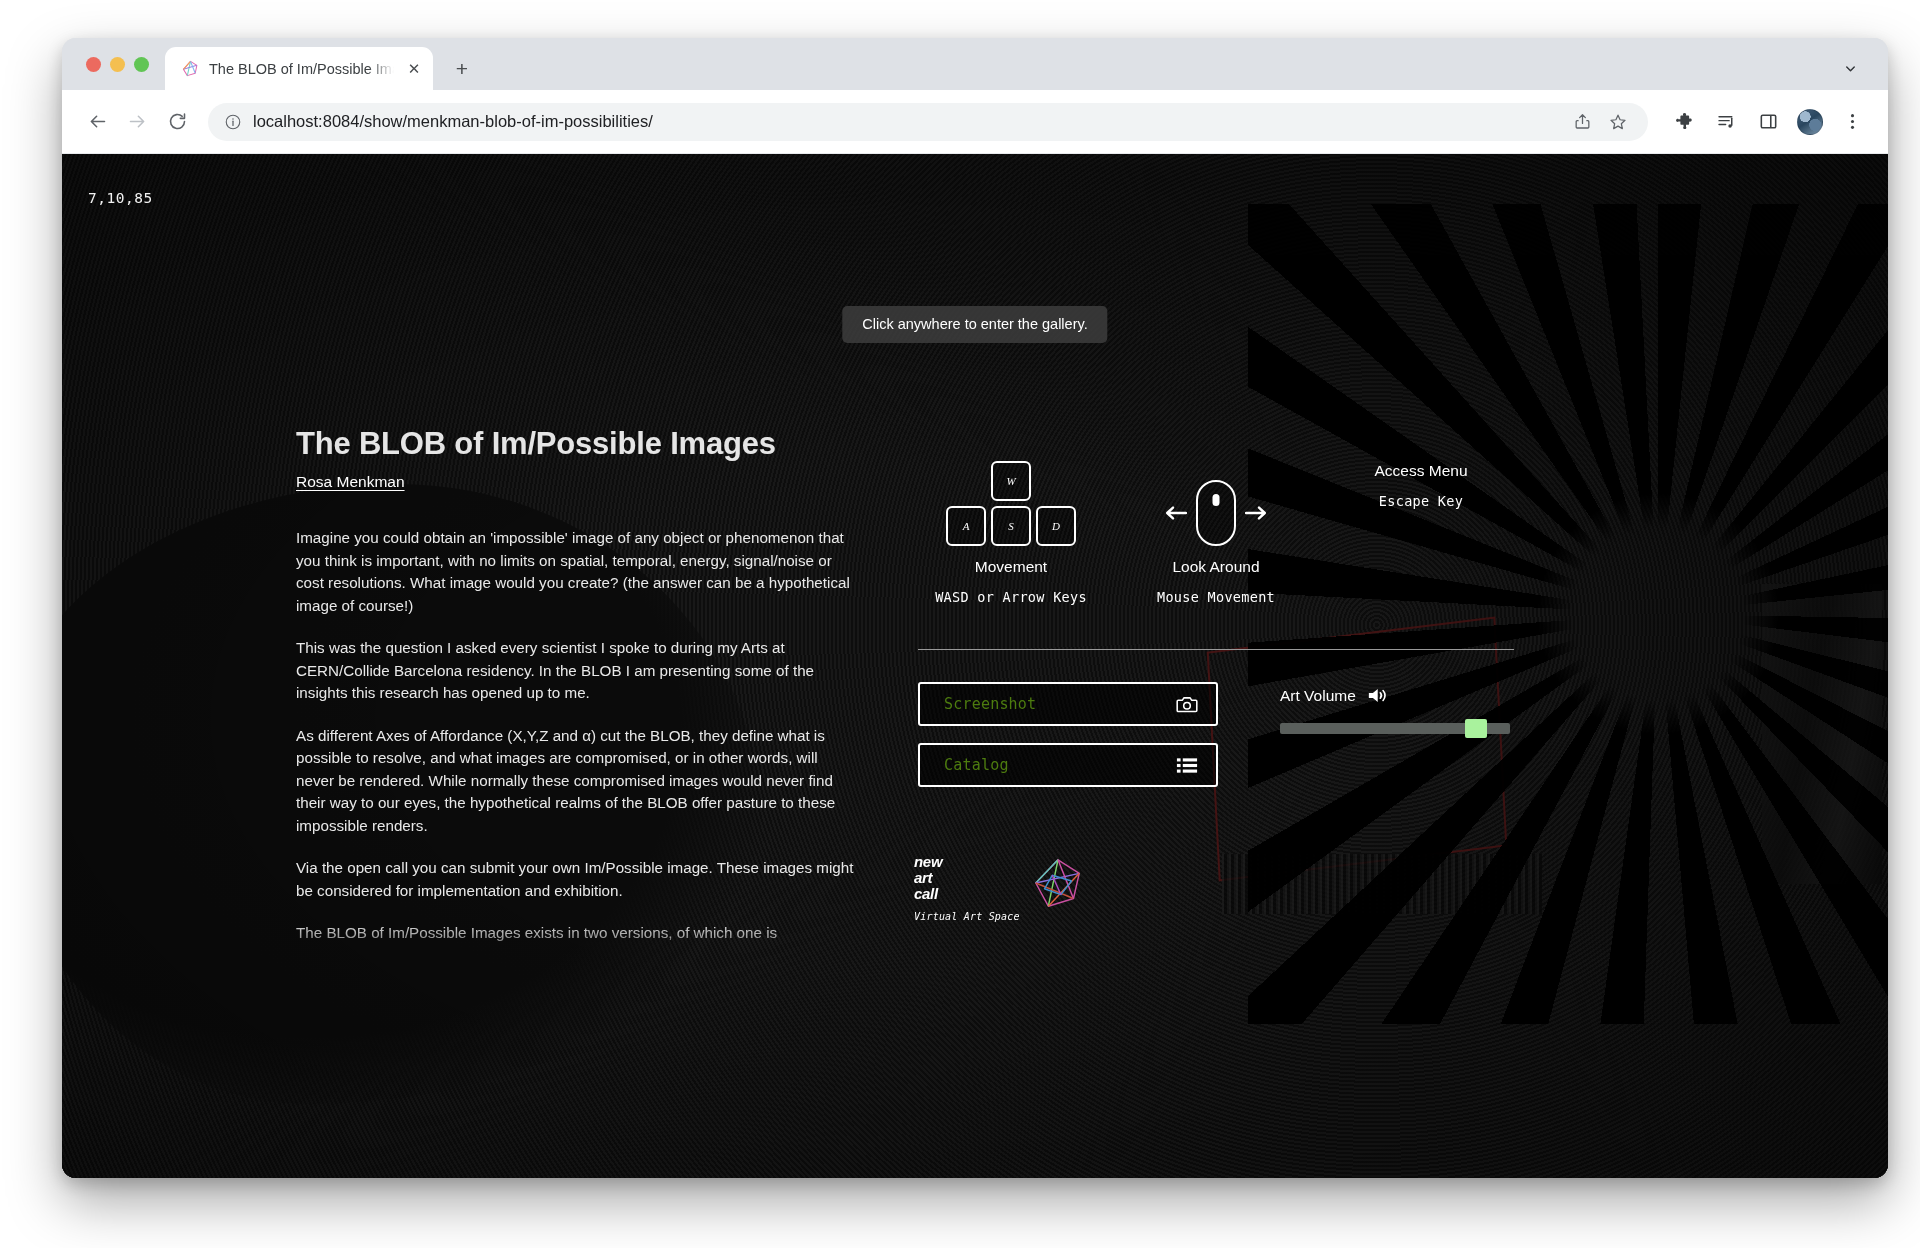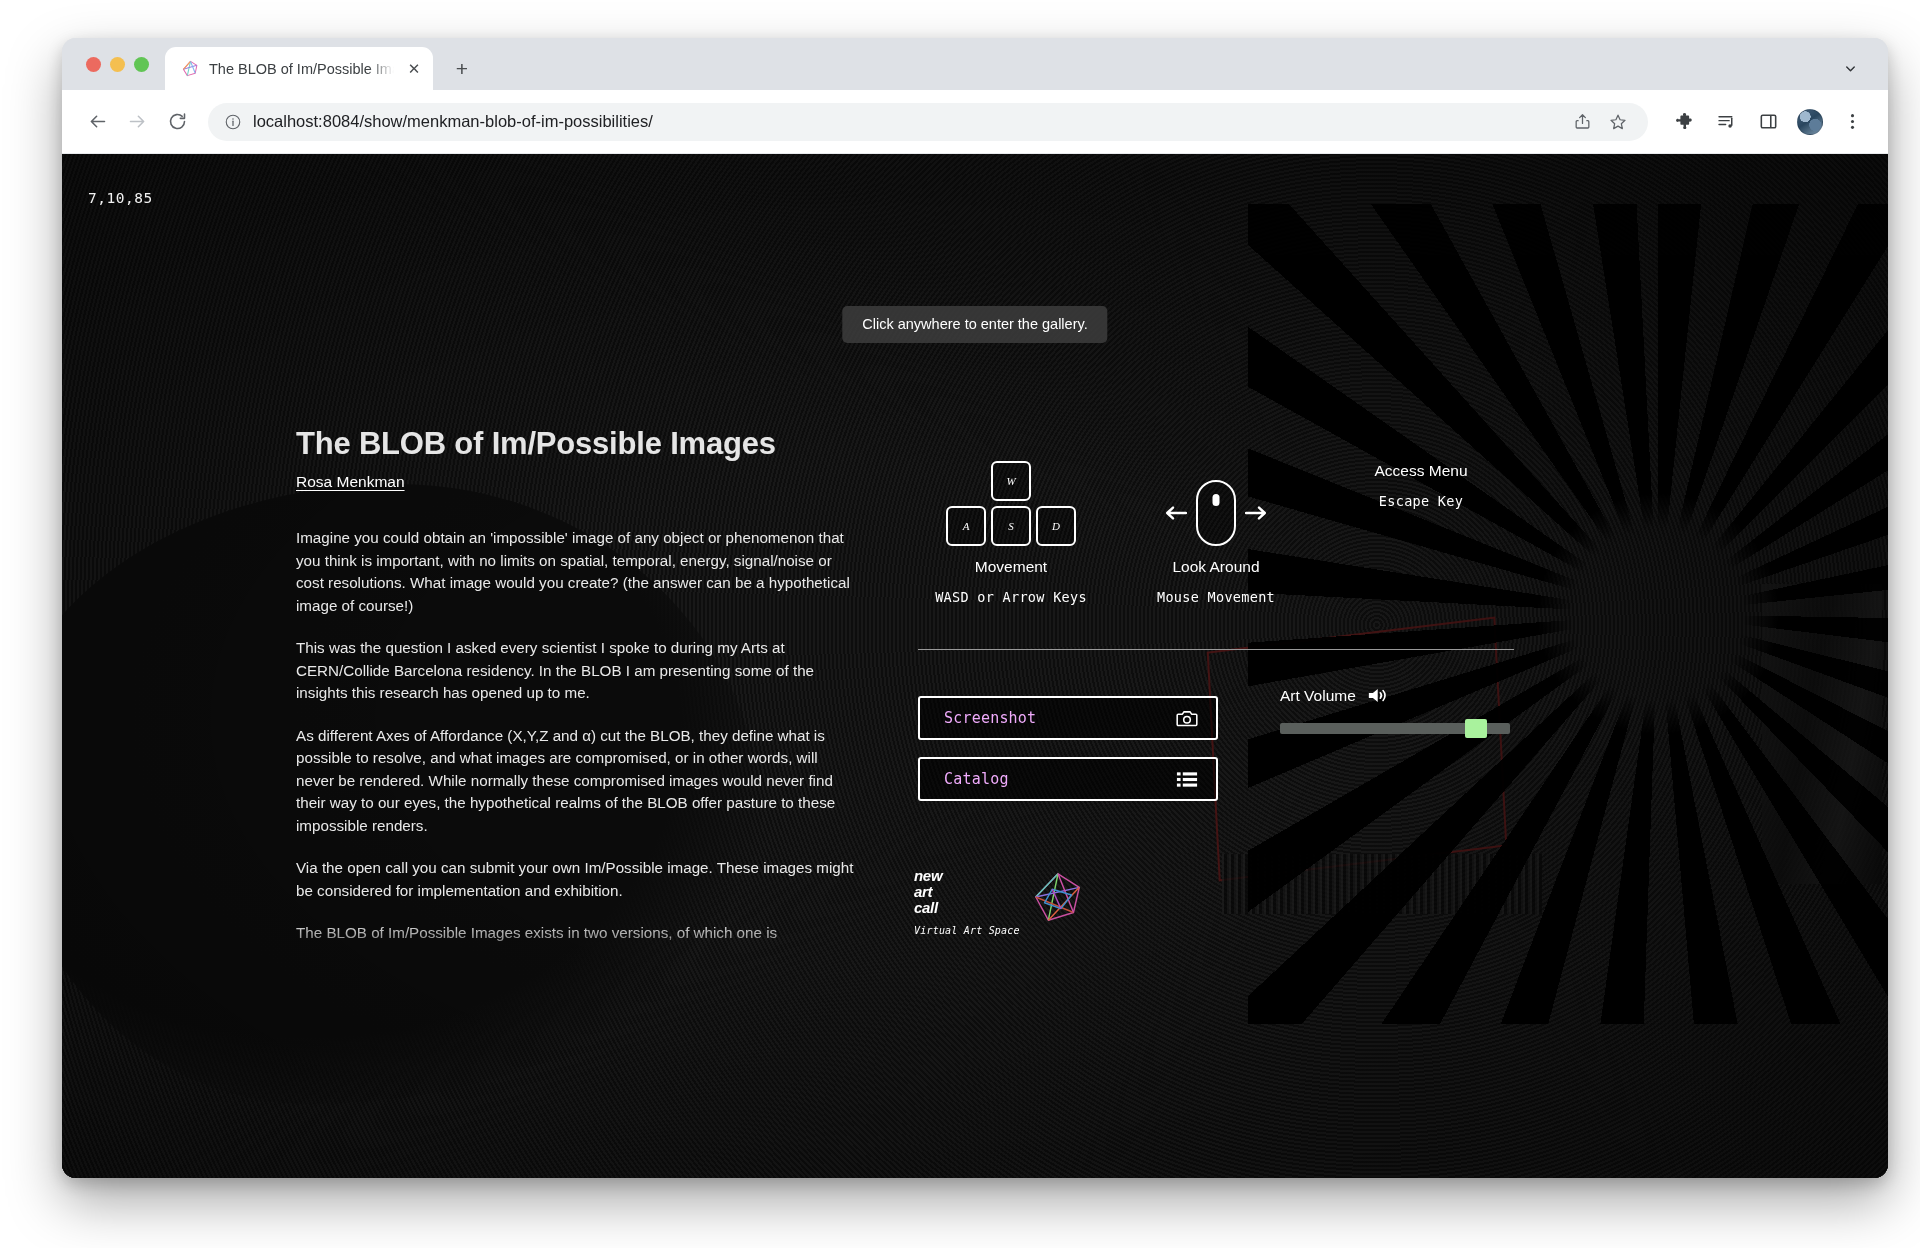--- a/index.html
+++ b/index.html
@@ -368,22 +368,21 @@
   .action-button {
     height: 44px;
     border: 2px solid #ffffff;
     border-radius: 3px;
     background: rgba(0,0,0,0.55);
     display: flex;
     align-items: center;
     justify-content: space-between;
     padding: 0 18px 0 24px;
     margin-bottom: 17px;
-    color: #f0abfc;
-    margin-top: 14px;
+    color: #4d7c0f;
   }
   .action-label {
     font-family: "DejaVu Sans Mono", monospace;
     font-size: 15px;
     letter-spacing: 0.2px;
   }
 
   #volume-block { flex: 1 1 auto; padding-top: 4px; max-width: 230px; }
   #volume-head { display: flex; align-items: center; gap: 11px; }
   #volume-label { color: #ffffff; font-size: 15.5px; }

